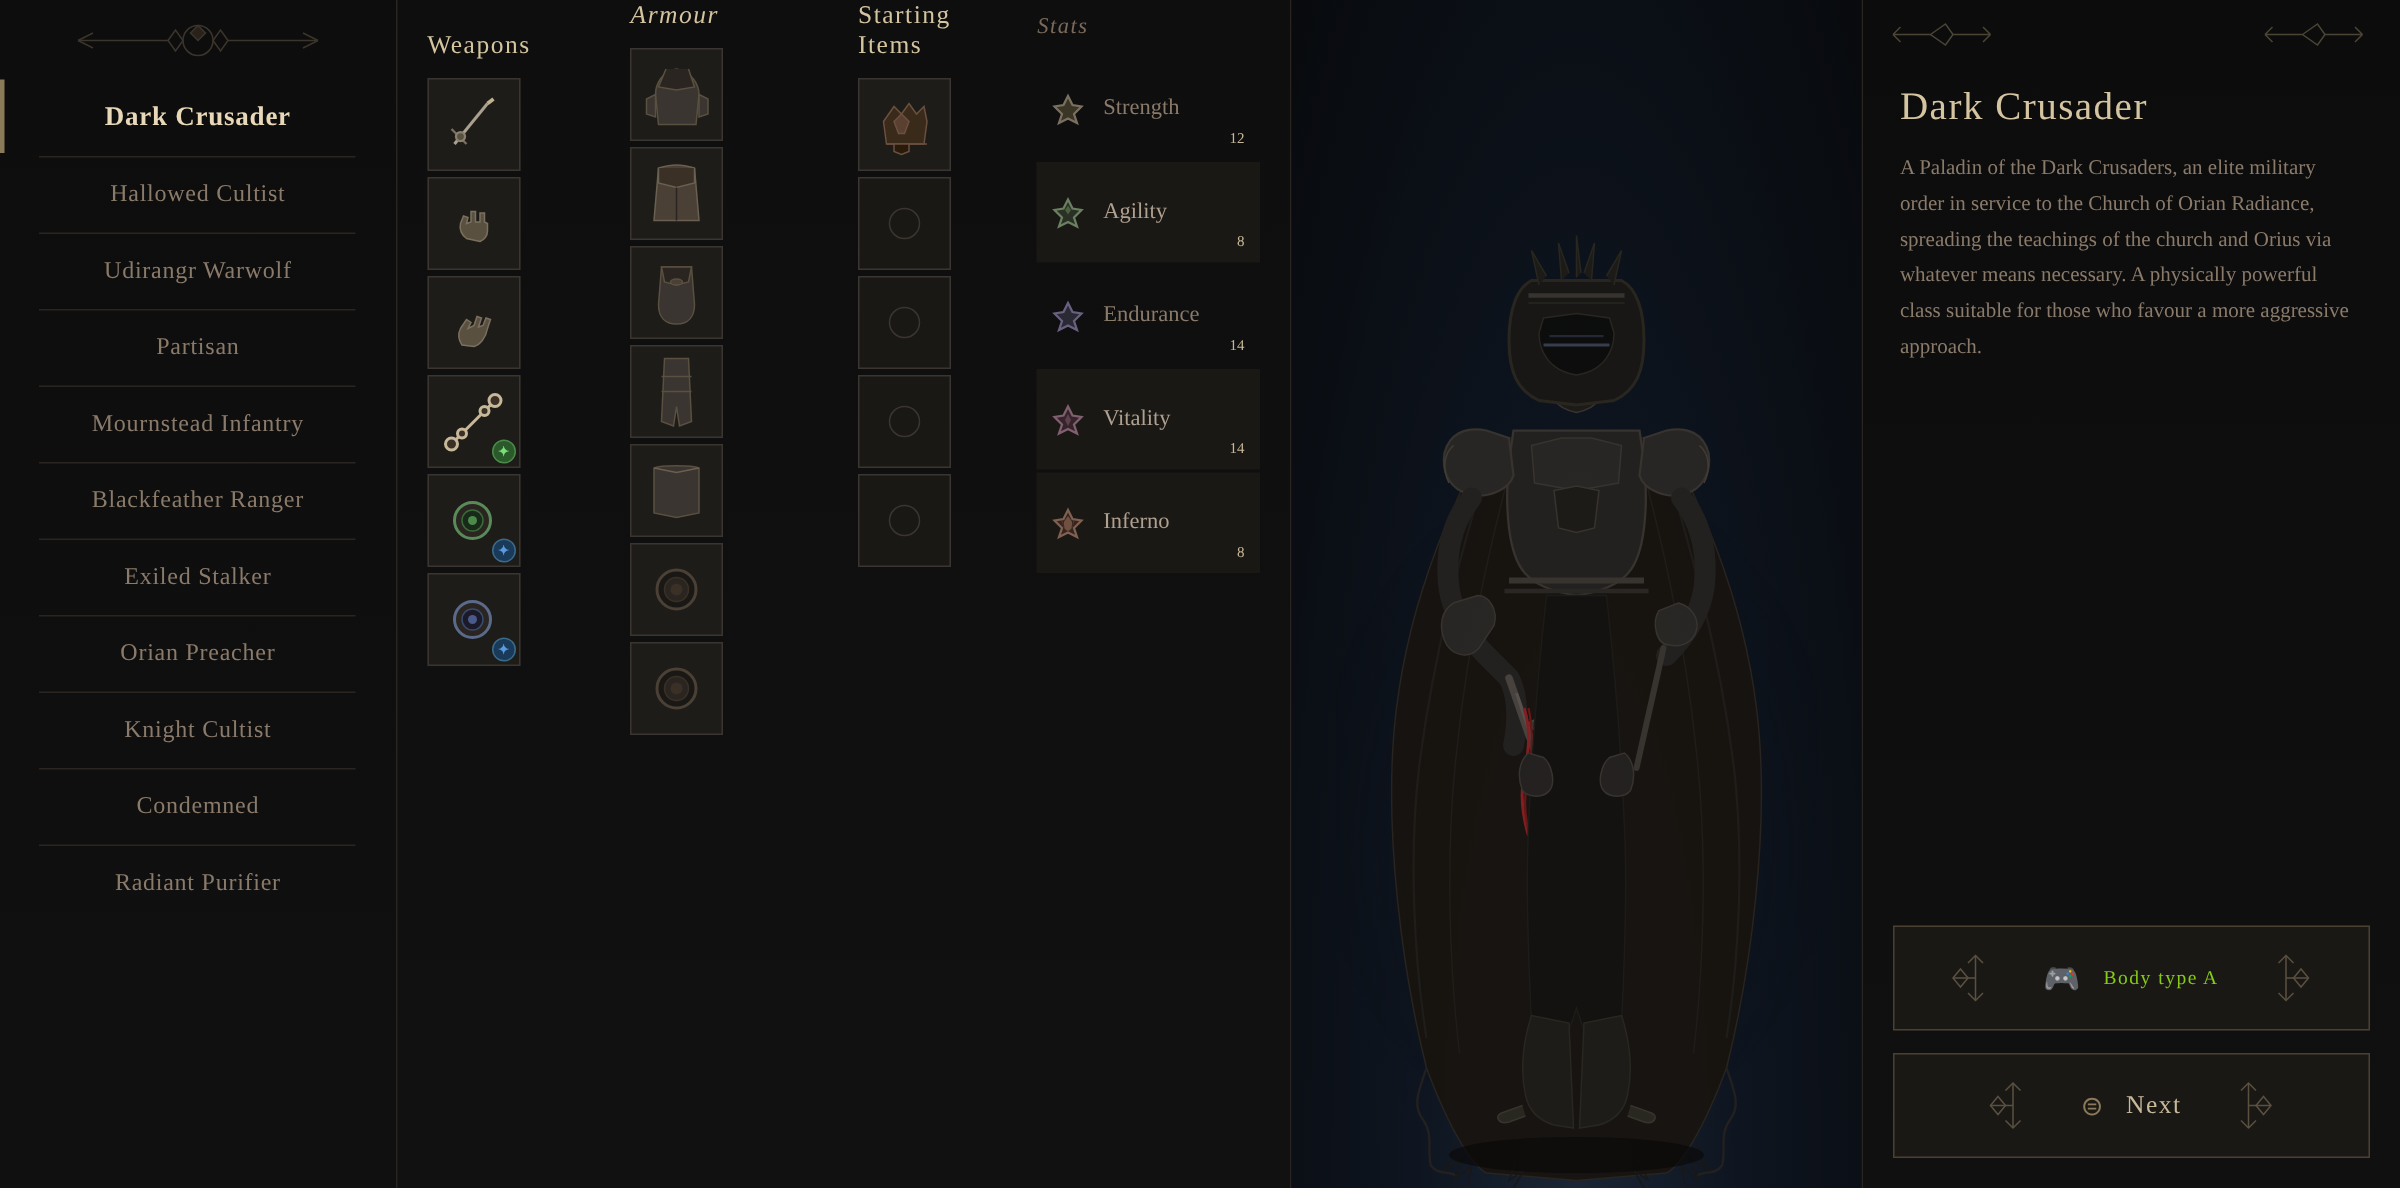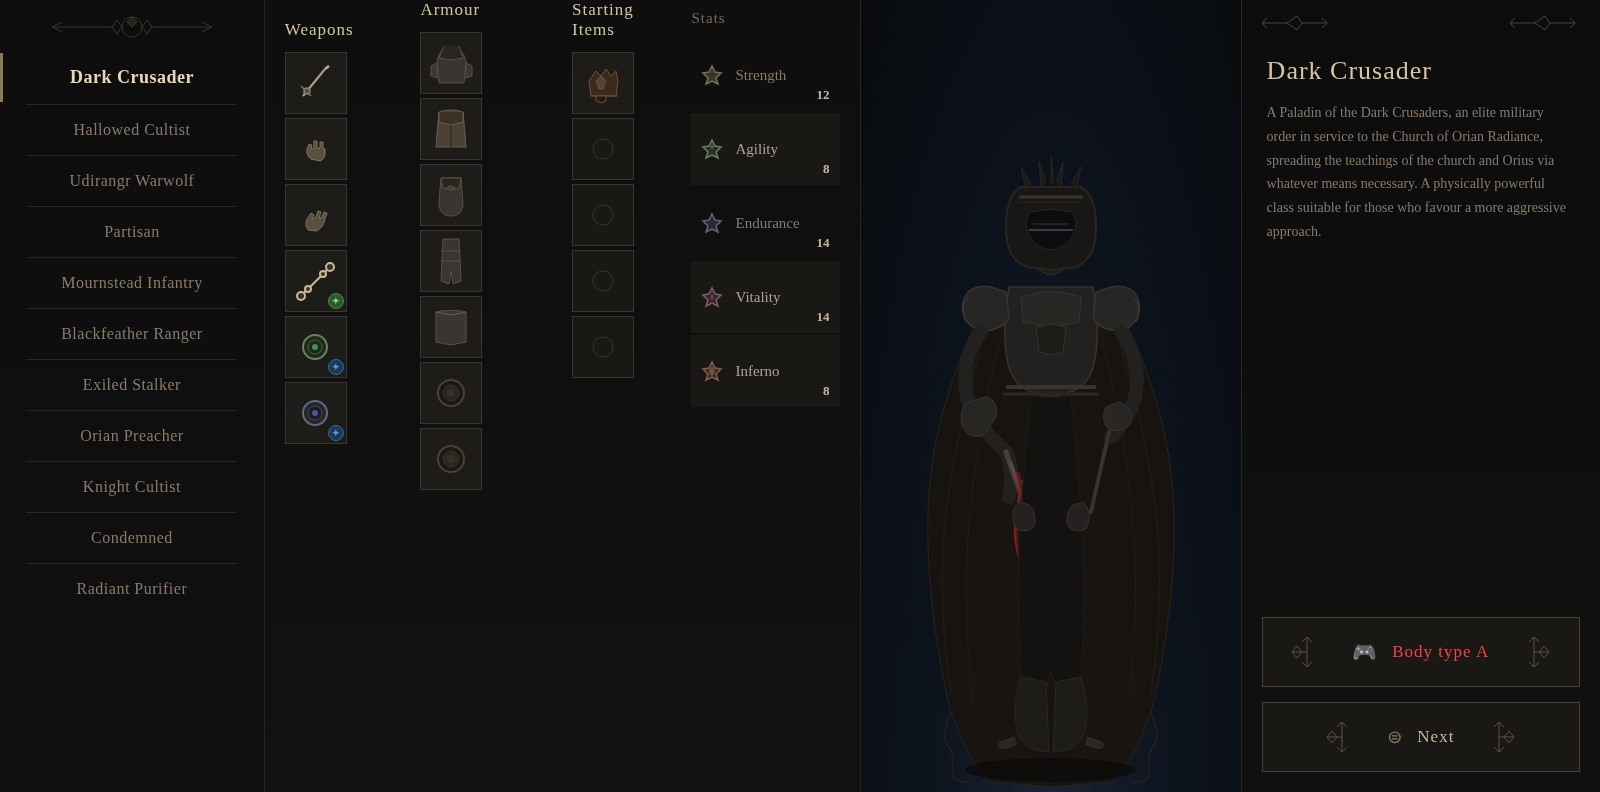--- a/index.html
+++ b/index.html
@@ -153,20 +153,21 @@
     
     .stats-section {
       padding: 10px 20px;
     }
 
     .stats-title {
       font-size: 15px;
       color: #7a6a5a;
       margin-bottom: 12px;
       letter-spacing: 1px;
+      font-style: italic;
     }
 
     .stat-row {
       display: flex;
       align-items: center;
       padding: 8px 10px;
       margin-bottom: 2px;
       position: relative;
     }
 
@@ -185,23 +186,23 @@
       flex: 1;
       font-size: 15px;
       color: #8a7a6a;
     }
 
     .stat-row.highlighted .stat-name {
       color: #b0a090;
     }
 
     .stat-value {
-      font-size: 13px;
+      font-size: 10px;
       color: #c8b89a;
-      font-weight: bold;
+      font-weight: normal;
       min-width: 30px;
       text-align: right;
       margin-top: 40px;
     }
 
     
     .preview-area {
       flex: 1;
       height: 792px;
       background: radial-gradient(ellipse at center bottom, #1a2535 0%, #0e1520 40%, #080a0d 100%);
@@ -276,22 +277,22 @@
       position: relative;
     }
 
     .body-type-btn::before,
     .body-type-btn::after {
       content: '';
       position: absolute;
     }
 
     .body-type-label {
-      font-size: 17px;
-      color: #ef4444;
+      font-size: 13px;
+      color: #84cc16;
       letter-spacing: 1px;
     }
 
     .next-btn {
       margin: 5px 20px 20px 20px;
       padding: 14px 20px;
       background: #1a1815;
       border: 1px solid #4a4030;
       display: flex;
       align-items: center;
@@ -439,21 +440,21 @@
             <circle cx="17" cy="17" r="12" fill="#2a2520" stroke="#5a6a8a" stroke-width="2"></circle>
             <circle cx="17" cy="17" r="7" fill="#1a1a2a" stroke="#3a4a6a" stroke-width="1"></circle>
             <circle cx="17" cy="17" r="3" fill="#4a5a8a"></circle>
           </svg>
         </div>
         <span class="item-badge blue">✦</span>
       </div>
     </div>
   </div>
 
-  <div class="equipment-section" style="padding-top: 0;">
+  <div class="equipment-section" style="padding-top: 0; font-style: italic;">
     <div class="section-title">Armour</div>
     <div class="item-grid">
 
       <div class="item-slot has-item">
         <div class="item-slot-inner">
           <svg width="45" height="50" viewBox="0 0 45 50">
             <g fill="#3a3530" stroke="#5a5040" stroke-width="1">
               <path d="M10,45 L8,25 C8,18 12,10 22,8 C32,10 37,18 37,25 L35,45 Z"></path>
               <path d="M8,25 L2,28 L2,38 L8,40 Z"></path>
               <path d="M37,25 L43,28 L43,38 L37,40 Z"></path>

